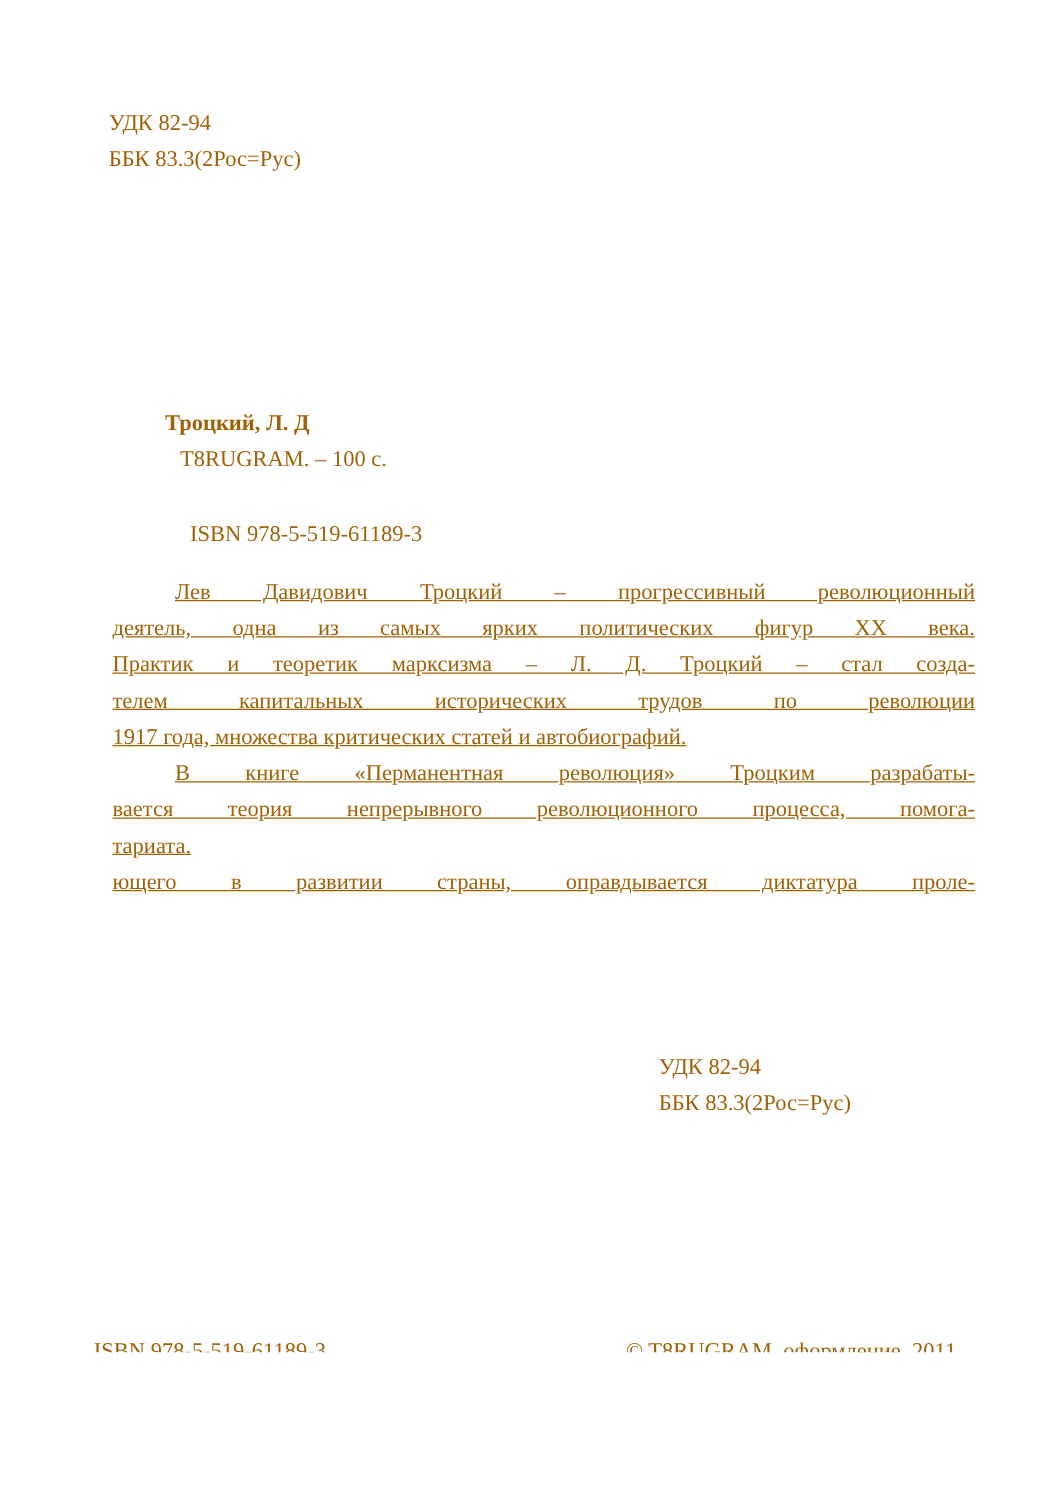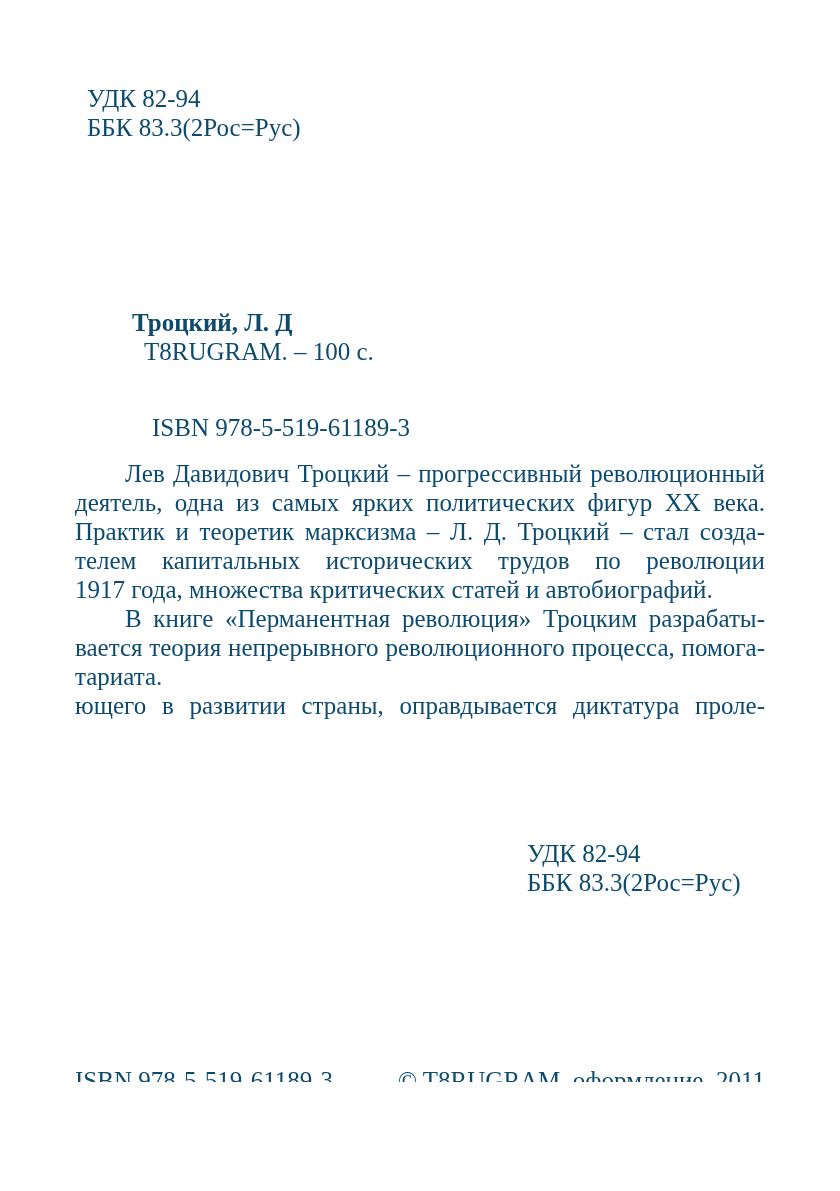--- a/index.html
+++ b/index.html
@@ -5,42 +5,42 @@
   html, body {
     margin: 0;
     padding: 0;
     background: #ffffff;
   }
   .page {
     position: relative;
     width: 840px;
     height: 1082px;
     background: #ffffff;
-    color: #0c4a6e;
+    color: #a16207;
     font-family: "Liberation Serif", "DejaVu Serif", serif;
-    font-size: 25px;
+    font-size: 18px;
     line-height: 29px;
     overflow: hidden;
   }
   .block { position: absolute; }
   .line { white-space: pre-wrap; }
   .just {
     text-align: justify;
     text-align-last: justify;
   }
-  .bold { font-weight: bold; }
+  .bold { font-weight: bold; margin-top: 16px; }
   .ind41 { padding-left: 41px; }
   .ind50 { padding-left: 50px; }
   .ind57 { padding-left: 57px; }
   .ind69 { padding-left: 69px; font-family: Liberation Serif, serif; }
   .ind77 { padding-left: 77px; }
   .top-block   { left: 87px;  top: 84px;  width: 600px; }
   .card        { left: 75px;  top: 308px; width: 637px; }
   .isbn-line   { left: 75px;  top: 413px; width: 690px; }
-  .annotation  { left: 75px;  top: 459px; width: 690px; }
+  .annotation  { left: 90px;  top: 459px; width: 690px; text-decoration: underline; }
   .codes-block { left: 527px; top: 839px; width: 280px; }
   .footer      {
     left: 75px; top: 1066px; width: 690px;
     display: flex;
     justify-content: space-between;
     align-items: baseline;
   }
 </style>
 </head>
 <body>

